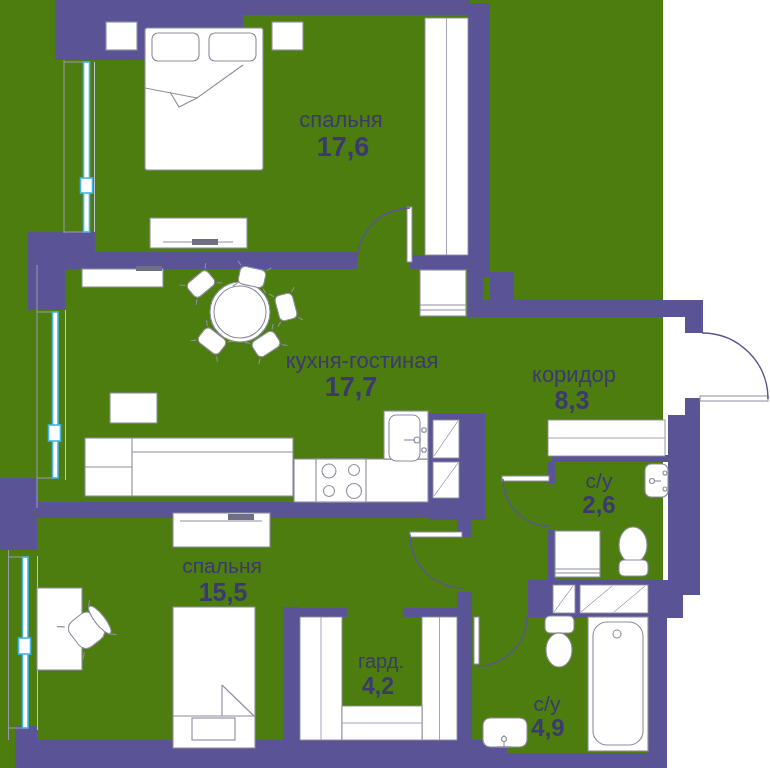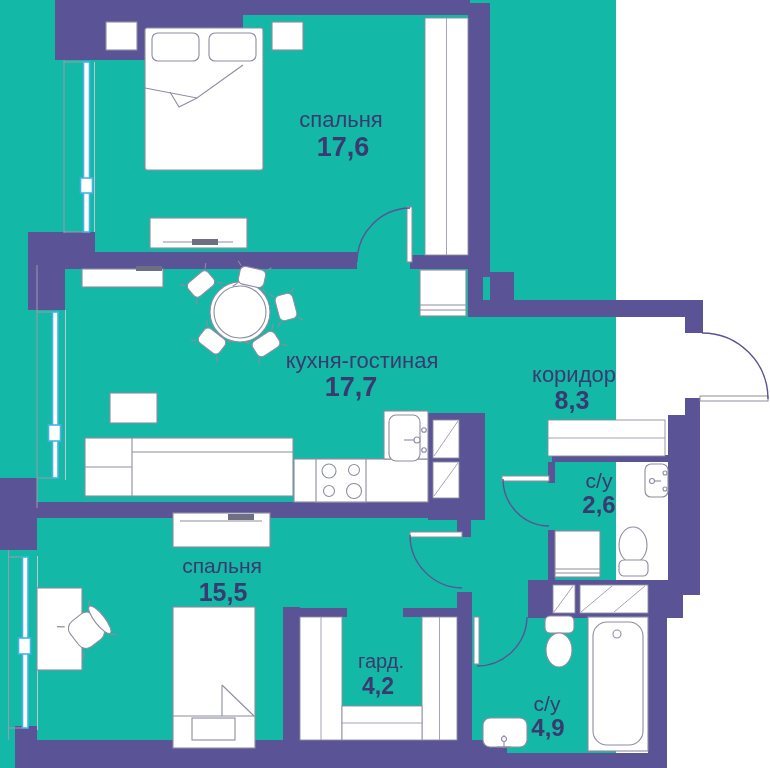--- a/index.html
+++ b/index.html
@@ -1,16 +1,16 @@
 <!DOCTYPE html>
 <html><head>
 <meta charset="utf-8">
 <style>
   html,body{margin:0;padding:0;background:#ffffff;}
-  .stage{width:616px;height:768px;position:relative;background:#14b8a6;font-family:"Liberation Sans",sans-serif;}
+  .stage{width:663px;height:768px;position:relative;background:#4d7c0f;font-family:"Liberation Sans",sans-serif;}
   svg{display:block;}
   .room-name{font-family:"Liberation Sans",sans-serif;fill:#3a3a70;font-weight:400;}
   .room-area{font-family:"Liberation Sans",sans-serif;fill:#3a3a70;font-weight:700;}
   .wall{fill:#5a5496;}
   .furn{fill:#ffffff;stroke:#8d8da1;stroke-width:1.1;}
   .furnline{fill:none;stroke:#8d8da1;stroke-width:1.1;}
   .darkbit{fill:#6f6f84;stroke:none;}
   .arc{fill:none;stroke:#5a5496;stroke-width:1.4;}
   .leaf{fill:#ffffff;stroke:#8d8da1;stroke-width:1;}
   .win{fill:#ffffff;stroke:#45b4e4;stroke-width:1.6;}

